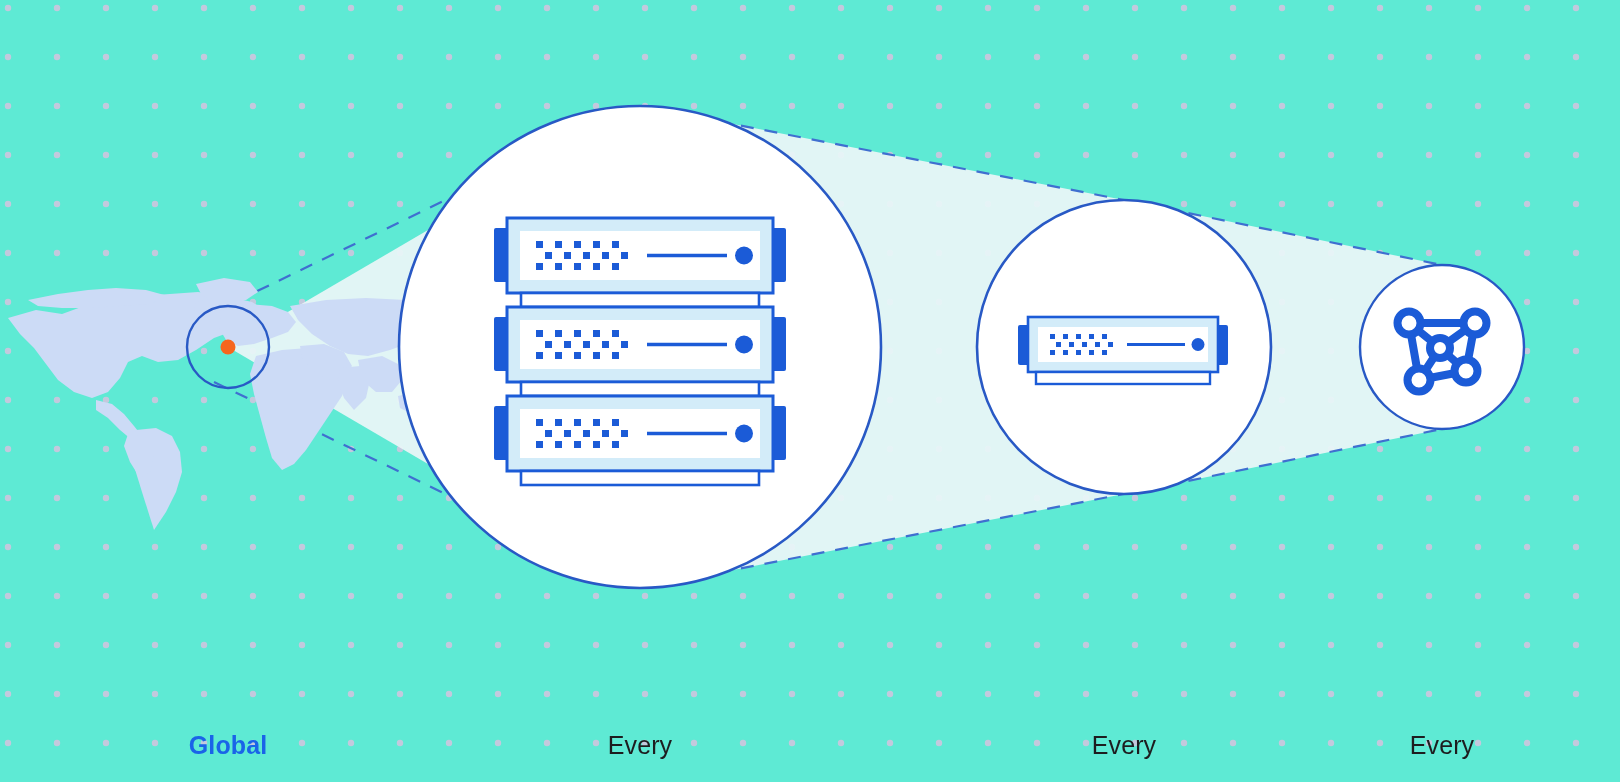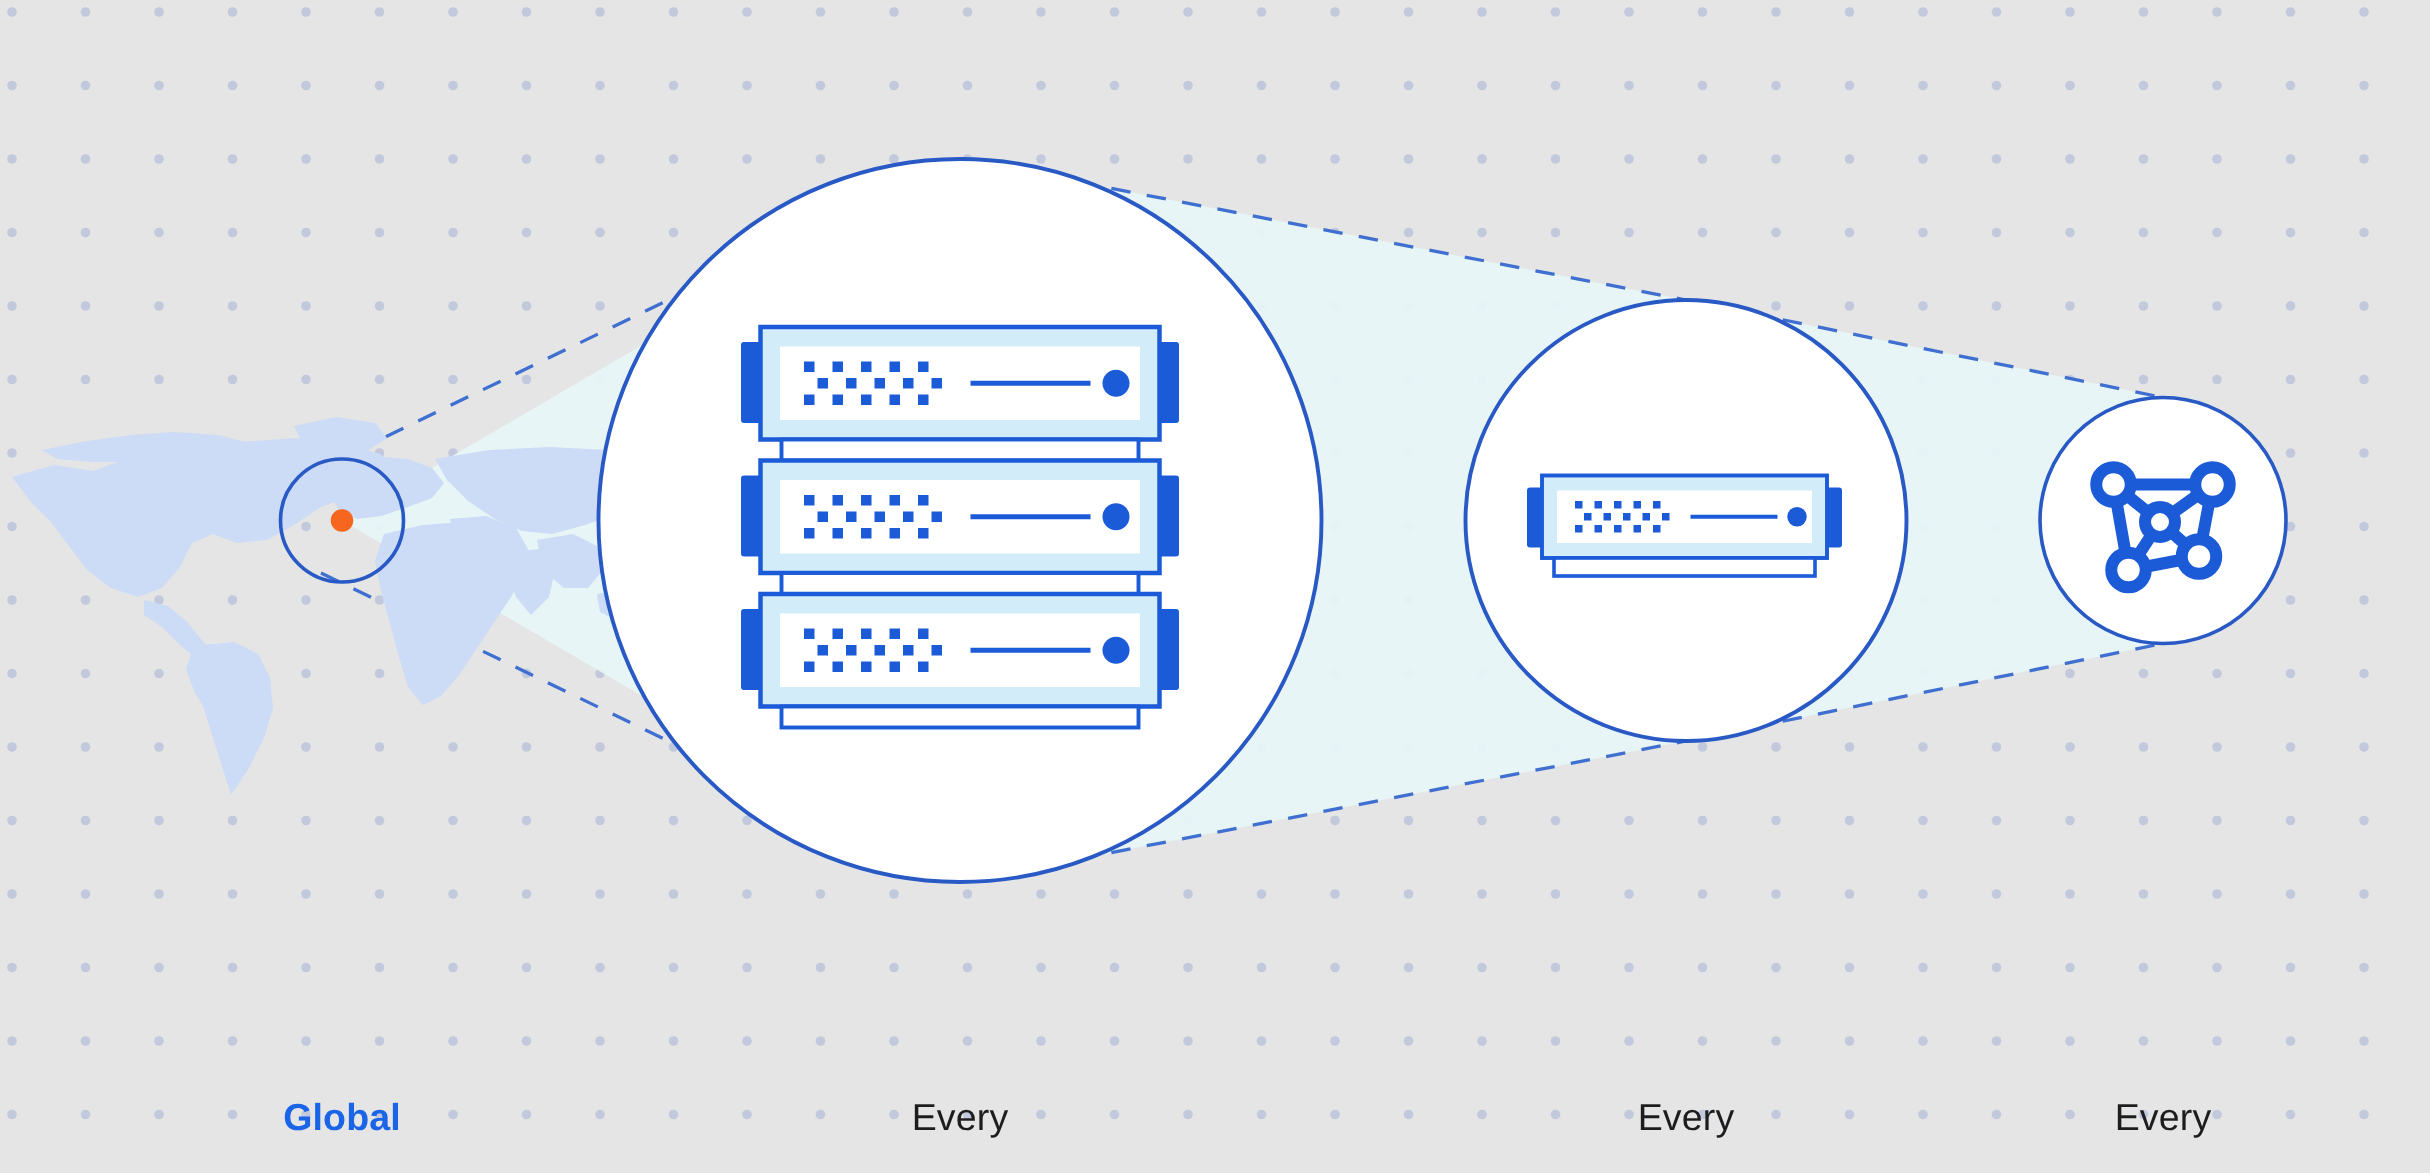--- a/index.html
+++ b/index.html
@@ -7,21 +7,21 @@
     padding: 0;
     background: #ffffff;
   }
   body {
     font-family: "Liberation Sans", sans-serif;
   }
   #stage {
     position: relative;
     width: 1620px;
     height: 782px;
-    background: #e5e5e5;
+    background: #5eead4;
     overflow: hidden;
   }
   #stage svg.layer {
     position: absolute;
     top: 0;
     left: 0;
     width: 1620px;
     height: 782px;
   }
   .label {

